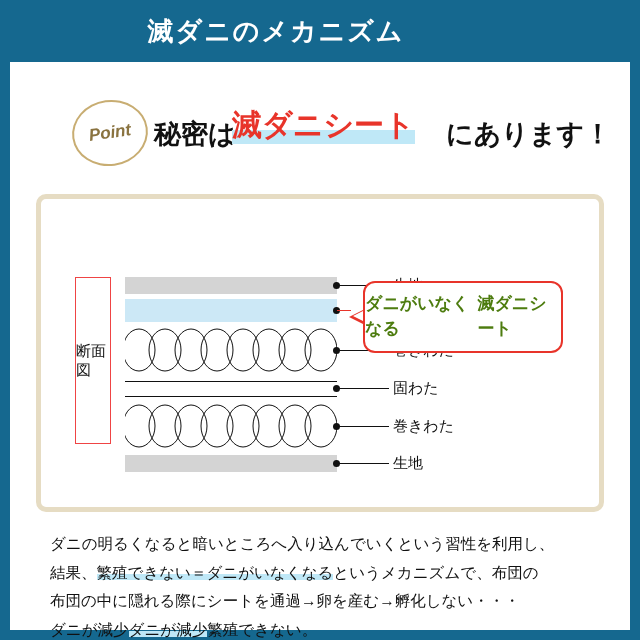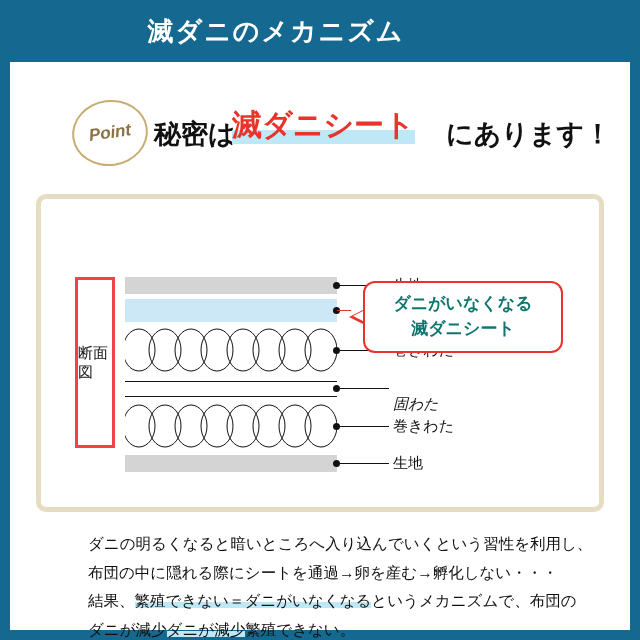--- a/index.html
+++ b/index.html
@@ -60,21 +60,21 @@
   #frame{
     position:absolute;left:26px;top:132px;width:568px;height:318px;
     border:5px solid #e6dcc3;
     border-radius:10px;
     background:#ffffff;
     box-sizing:border-box;
   }
   
   #vlabel{
     position:absolute;left:34px;top:78px;width:34px;height:165px;
-    border:3px solid #ef4444;
+    border:1px solid #ef4444;
     display:flex;flex-direction:column;align-items:center;justify-content:center;
     font-size:15px;line-height:1.25;color:#111;
   }
   
   .layer{position:absolute;left:84px;width:212px;}
   #lay-fabric-top{top:78px;height:17px;background:#d4d4d4;}
   #lay-sheet{top:100px;height:23px;background:#cce8f6;}
   #lay-fabric-bot{top:256px;height:17px;background:#d4d4d4;}
   
   .coils{position:absolute;left:84px;width:212px;}
@@ -86,39 +86,39 @@
     border-top:1px solid #111;border-bottom:1px solid #111;
   }
   
   .leader{position:absolute;height:0;border-top:1px solid #111;}
   .dot{position:absolute;width:7px;height:7px;border-radius:50%;background:#111;}
   .rlabel{position:absolute;font-size:15px;color:#111;white-space:nowrap;}
   
   #callout{
     position:absolute;left:322px;top:82px;width:196px;height:68px;
     border:2px solid #e8342a;border-radius:12px;background:#ffffff;
-    display:flex;flex-direction:column;align-items:center;justify-content:center;
-    color:#0f766e;font-size:17px;font-weight:bold;line-height:1.45;
+    display:flex;flex-direction:row;align-items:center;justify-content:center;
+    color:#4d7c0f;font-size:17px;font-weight:bold;line-height:1.45;
   }
   #callout-tail{
     position:absolute;left:308px;top:110px;width:0;height:0;
     border-top:8px solid transparent;border-bottom:8px solid transparent;
     border-right:16px solid #e8342a;
   }
   #callout-tail-in{
     position:absolute;left:312px;top:110px;width:0;height:0;
     border-top:7px solid transparent;border-bottom:7px solid transparent;
     border-right:14px solid #ffffff;
   }
   
   #para{
     position:absolute;left:40px;top:468px;width:552px;
     font-size:15.5px;line-height:1.85;color:#111111;
   }
-  .p-line{white-space:nowrap;margin-left:38px;}
+  .p-line{white-space:nowrap;}
   .hl{background:linear-gradient(to bottom, rgba(0,0,0,0) 58%, #bfe8f7 58%, #bfe8f7 95%, rgba(0,0,0,0) 95%);}
 </style>
 </head>
 <body>
 
 <div id="page">
 
   <div id="header">
     <span>滅ダニのメカニズム</span>
   </div>
@@ -179,39 +179,39 @@
 
       <div class="dot" style="left:292px;top:108px;"></div>
       <div class="leader" style="left:296px;top:111px;width:14px;border-color:#e8342a;"></div>
 
       <div class="dot" style="left:292px;top:148px;"></div>
       <div class="leader" style="left:296px;top:151px;width:52px;"></div>
       <div class="rlabel" style="left:352px;top:142px;">巻きわた</div>
 
       <div class="dot" style="left:292px;top:186px;"></div>
       <div class="leader" style="left:296px;top:189px;width:52px;"></div>
-      <div class="rlabel" style="left:352px;top:196px;font-style:italic;">固わた</div>
+      <div class="rlabel" style="left:352px;top:180px;">固わた</div>
 
       <div class="dot" style="left:292px;top:224px;"></div>
       <div class="leader" style="left:296px;top:227px;width:52px;"></div>
       <div class="rlabel" style="left:352px;top:218px;">巻きわた</div>
 
       <div class="dot" style="left:292px;top:261px;"></div>
       <div class="leader" style="left:296px;top:264px;width:52px;"></div>
       <div class="rlabel" style="left:352px;top:255px;">生地</div>
 
       <div id="callout-tail"></div>
       <div id="callout-tail-in"></div>
       <div id="callout">
         <div>ダニがいなくなる</div>
         <div>滅ダニシート</div>
       </div>
     </div>
 
     <div id="para">
       <div class="p-line">ダニの明るくなると暗いところへ入り込んでいくという習性を利用し、</div>
+      <div class="p-line"><span>結果、</span><span class="hl">繁殖できない＝ダニがいなくなる</span><span>というメカニズムで、布団の</span></div>
       <div class="p-line">布団の中に隠れる際にシートを通過→卵を産む→孵化しない・・・</div>
-      <div class="p-line"><span>結果、</span><span class="hl">繁殖できない＝ダニがいなくなる</span><span>というメカニズムで、布団の</span></div>
       <div class="p-line"><span>ダニが減少</span><span class="hl">ダニが減少</span><span>繁殖できない。</span></div>
     </div>
 
   </div>
 </div>
 
 </body></html>

